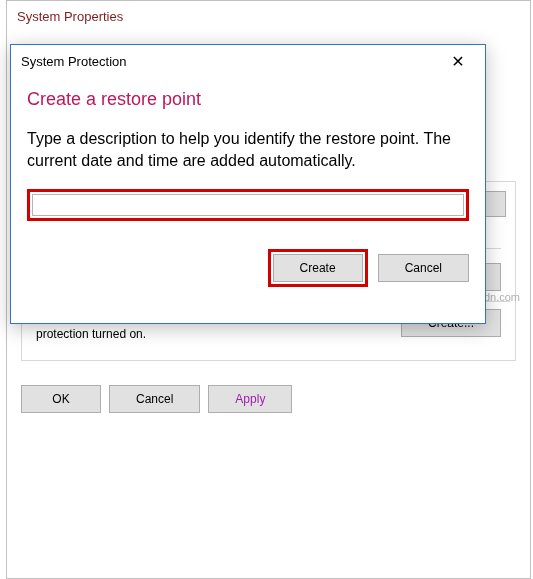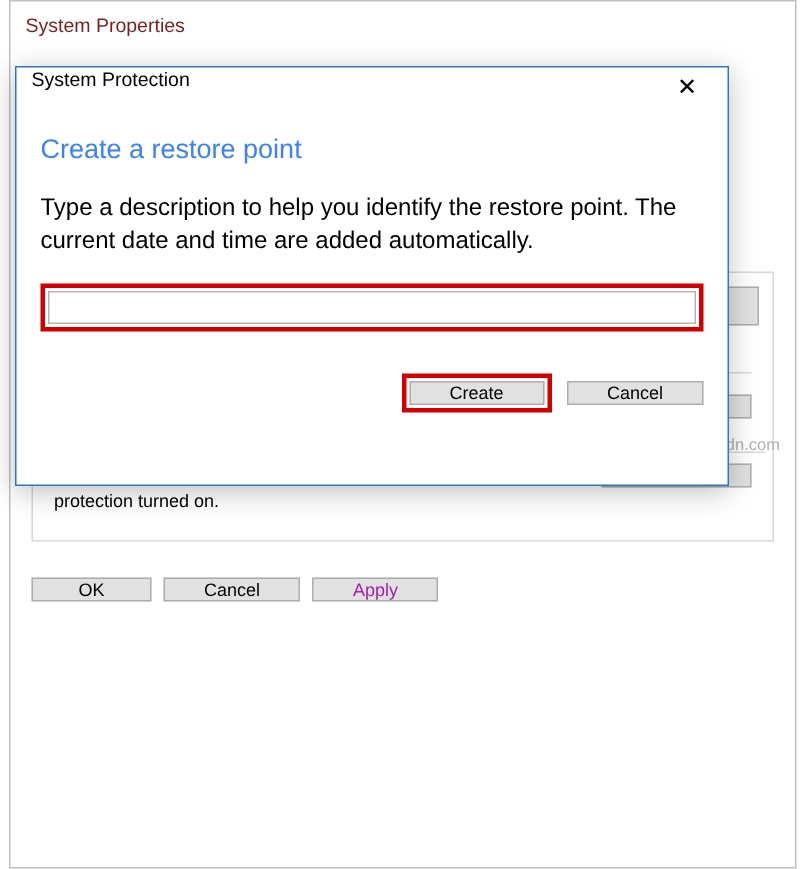--- a/index.html
+++ b/index.html
@@ -57,21 +57,21 @@
   .hr { border: none; border-top: 1px solid #d8d8d8; margin: 12px 0; }
   .setting-row {
     display: flex;
     align-items: flex-start;
     gap: 10px;
     margin: 14px 0 0 0;
   }
   .setting-row .desc { flex: 1; line-height: 1.35; }
   .win-btn {
     min-width: 88px;
-    height: 16px;
+    height: 28px;
     background: #e1e1e1;
     border: 1px solid #adadad;
     font-family: inherit;
     font-size: 12px;
     padding: 0 26px;
     cursor: pointer;
   }
   .bottom-btn-row {
     display: flex;
     justify-content: flex-start;
@@ -111,34 +111,35 @@
     position: absolute;
     left: 10px; top: 44px;
     width: 476px; height: 280px;
     background: #fff;
     border: 1px solid #2d76c3;
     box-shadow: 0 4px 18px rgba(0,0,0,0.25);
   }
   .modal-titlebar {
     height: 32px;
     display: flex;
+    align-items: center;
     padding: 0 8px 0 10px;
     font-size: 13px;
   }
   .modal-titlebar .title { flex: 1; }
   .close-x {
     width: 38px; height: 26px;
     display: flex; align-items: center; justify-content: center;
     font-size: 16px;
     cursor: pointer;
     font-family: Arial, sans-serif;
   }
   .modal-body { padding: 6px 16px 12px 16px; }
   .modal-heading {
-    color: #3b82f6;
+    color: #be185d;
     font-size: 18px;
     font-weight: 400;
     margin: 6px 0 18px 0;
   }
   .modal-instr {
     font-size: 16px;
     line-height: 1.4;
     margin-bottom: 16px;
   }
   .input-wrap {

